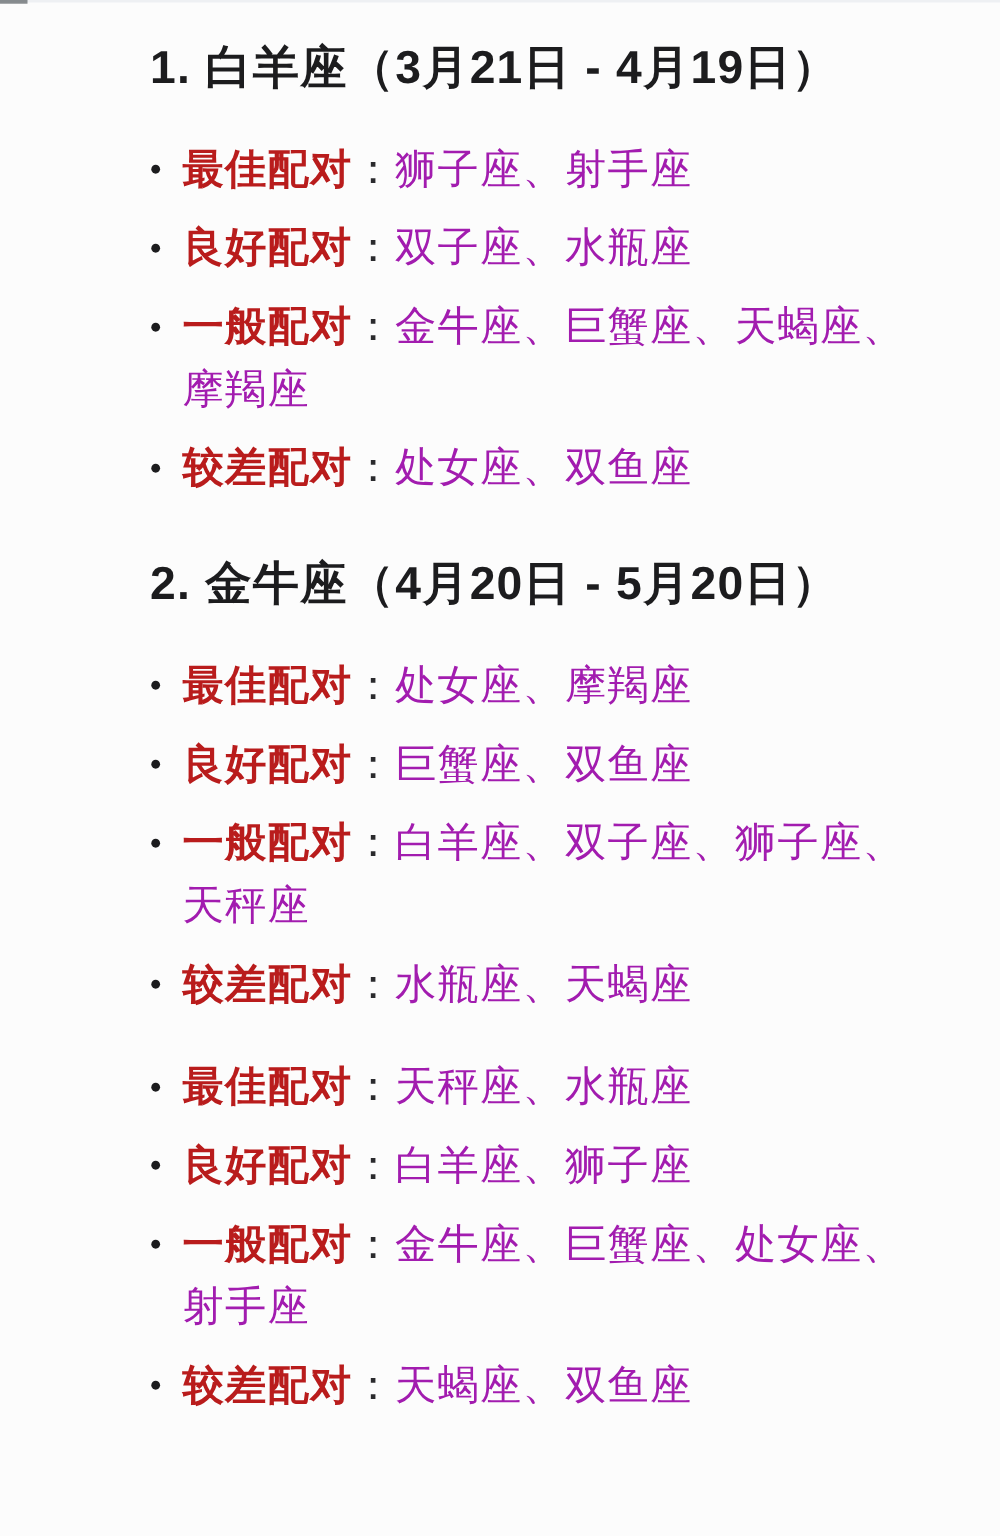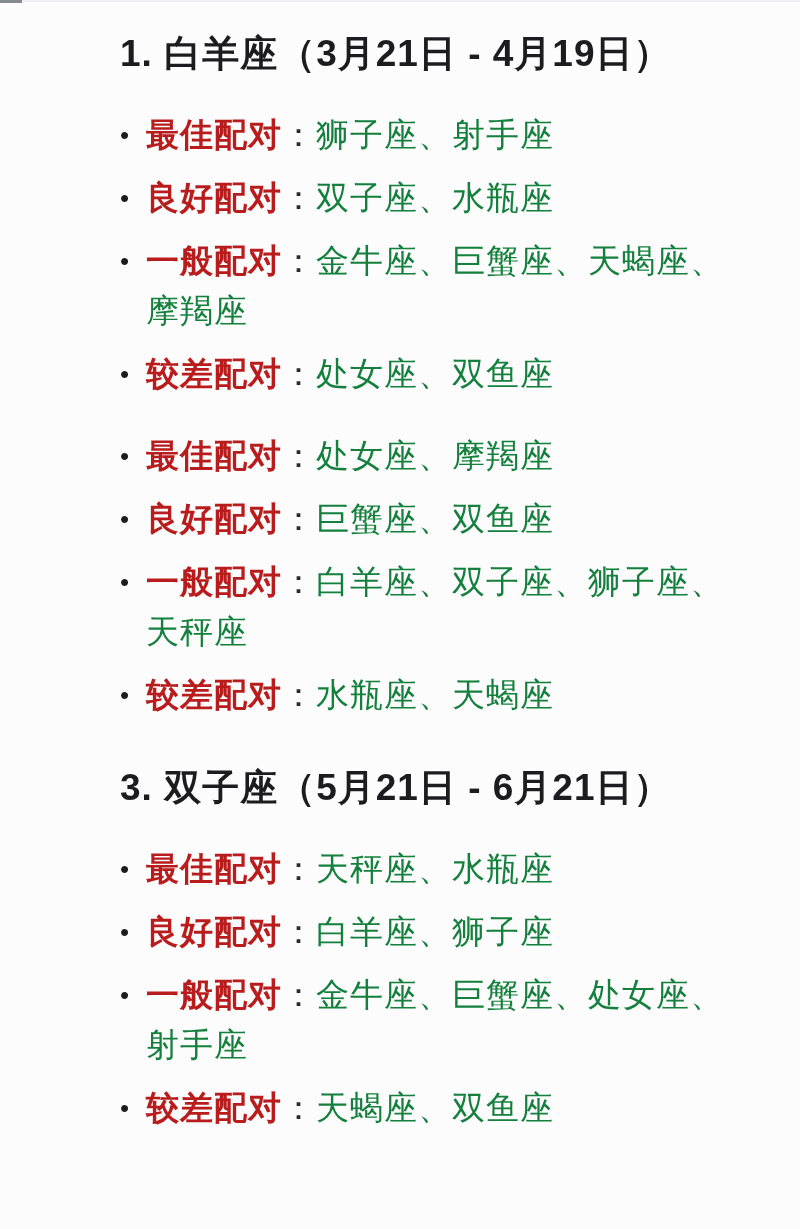--- a/index.html
+++ b/index.html
@@ -70,21 +70,21 @@
   .pair-label {
     font-weight: 700;
     color: #b91c1c;
   }
   .pair-sep {
     font-weight: 400;
     color: #2a2a2d;
   }
   .pair-value {
     font-weight: 400;
-    color: #15803d;
+    color: #a21caf;
   }
 </style>
 </head>
 <body>
 
 <div class="top-edge-line"></div>
 <div class="top-edge-speck"></div>
 
 <div class="content">
 
@@ -97,36 +97,36 @@
       <span class="bullet">•</span><span class="pair-label">良好配对</span><span class="pair-sep">：</span><span class="pair-value">双子座、水瓶座</span>
     </li>
     <li class="pair-item">
       <span class="bullet">•</span><span class="pair-label">一般配对</span><span class="pair-sep">：</span><span class="pair-value">金牛座、巨蟹座、天蝎座、摩羯座</span>
     </li>
     <li class="pair-item">
       <span class="bullet">•</span><span class="pair-label">较差配对</span><span class="pair-sep">：</span><span class="pair-value">处女座、双鱼座</span>
     </li>
   </ul>
 
+  <h2 class="section-heading">2. 金牛座（4月20日 - 5月20日）</h2>
   <ul class="pair-list">
     <li class="pair-item">
       <span class="bullet">•</span><span class="pair-label">最佳配对</span><span class="pair-sep">：</span><span class="pair-value">处女座、摩羯座</span>
     </li>
     <li class="pair-item">
       <span class="bullet">•</span><span class="pair-label">良好配对</span><span class="pair-sep">：</span><span class="pair-value">巨蟹座、双鱼座</span>
     </li>
     <li class="pair-item">
       <span class="bullet">•</span><span class="pair-label">一般配对</span><span class="pair-sep">：</span><span class="pair-value">白羊座、双子座、狮子座、天秤座</span>
     </li>
     <li class="pair-item">
       <span class="bullet">•</span><span class="pair-label">较差配对</span><span class="pair-sep">：</span><span class="pair-value">水瓶座、天蝎座</span>
     </li>
   </ul>
 
-  <h2 class="section-heading">3. 双子座（5月21日 - 6月21日）</h2>
   <ul class="pair-list">
     <li class="pair-item">
       <span class="bullet">•</span><span class="pair-label">最佳配对</span><span class="pair-sep">：</span><span class="pair-value">天秤座、水瓶座</span>
     </li>
     <li class="pair-item">
       <span class="bullet">•</span><span class="pair-label">良好配对</span><span class="pair-sep">：</span><span class="pair-value">白羊座、狮子座</span>
     </li>
     <li class="pair-item">
       <span class="bullet">•</span><span class="pair-label">一般配对</span><span class="pair-sep">：</span><span class="pair-value">金牛座、巨蟹座、处女座、射手座</span>
     </li>

